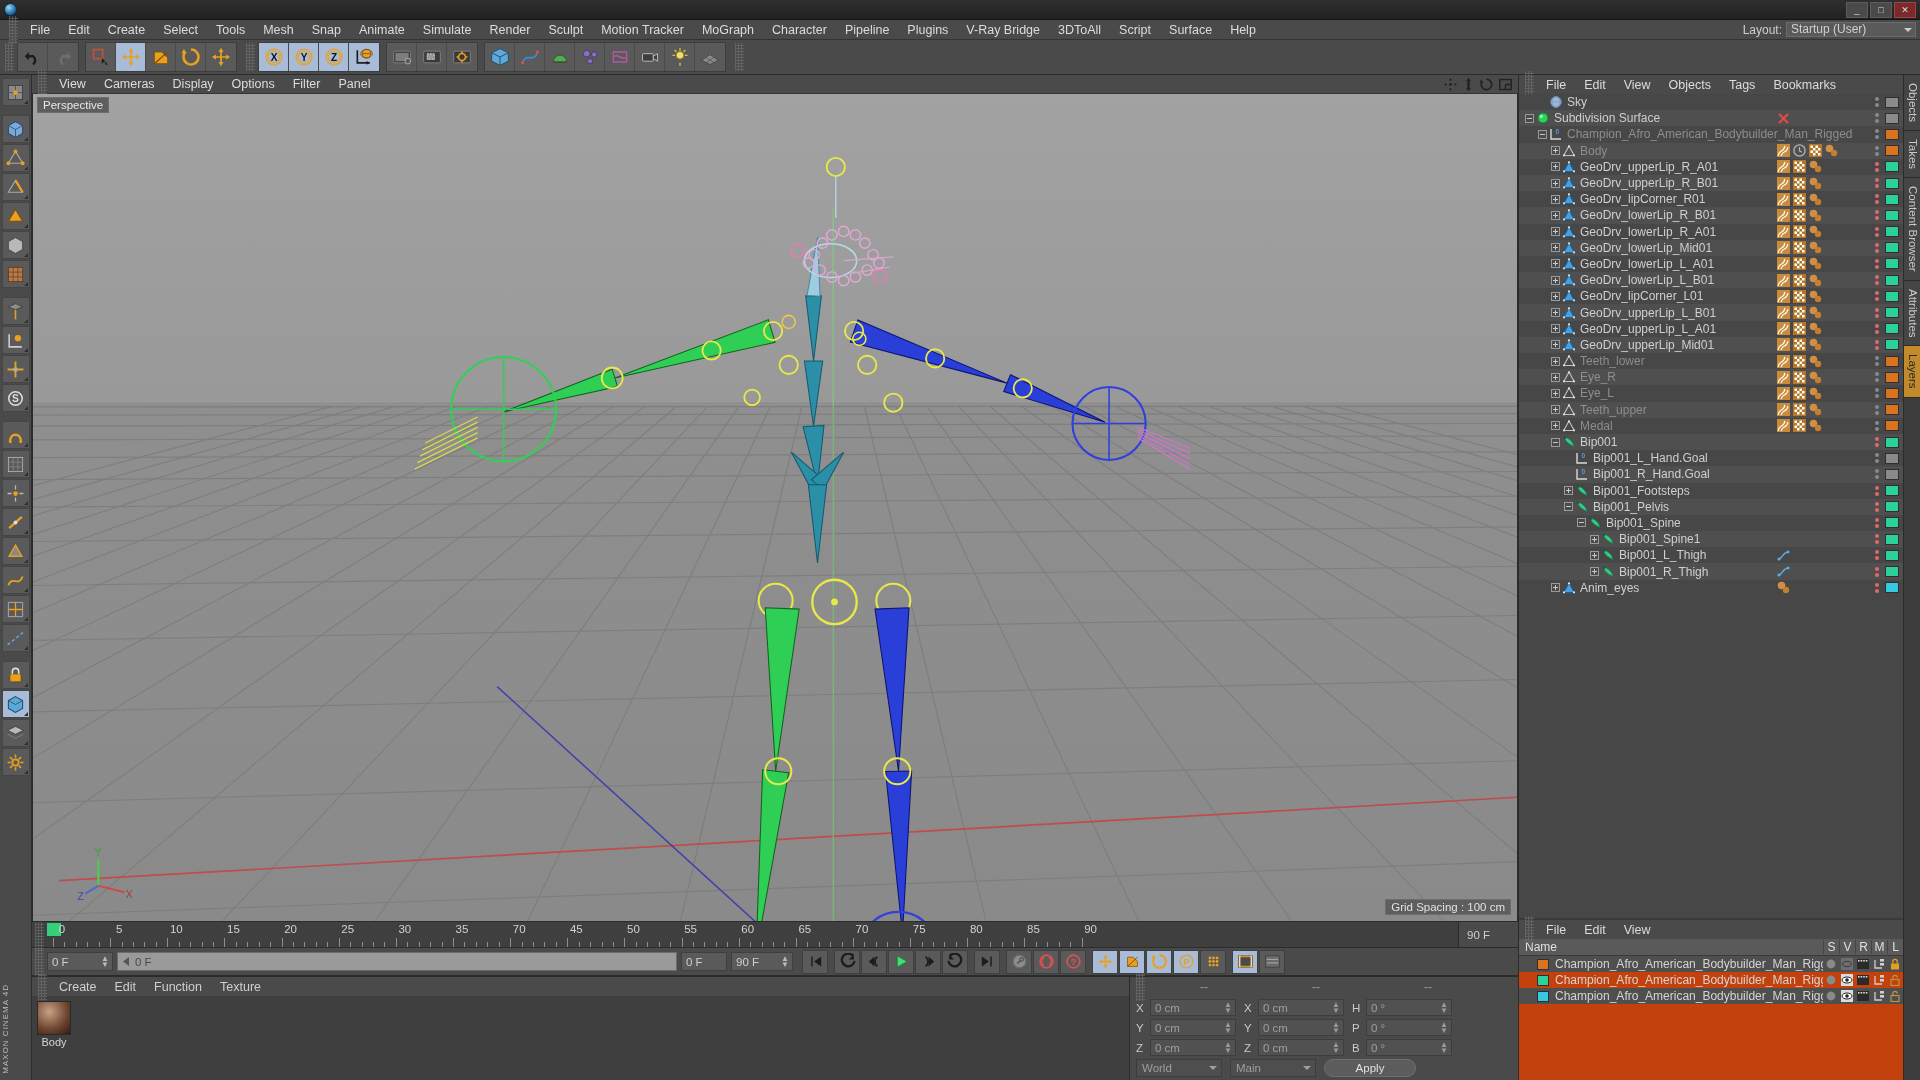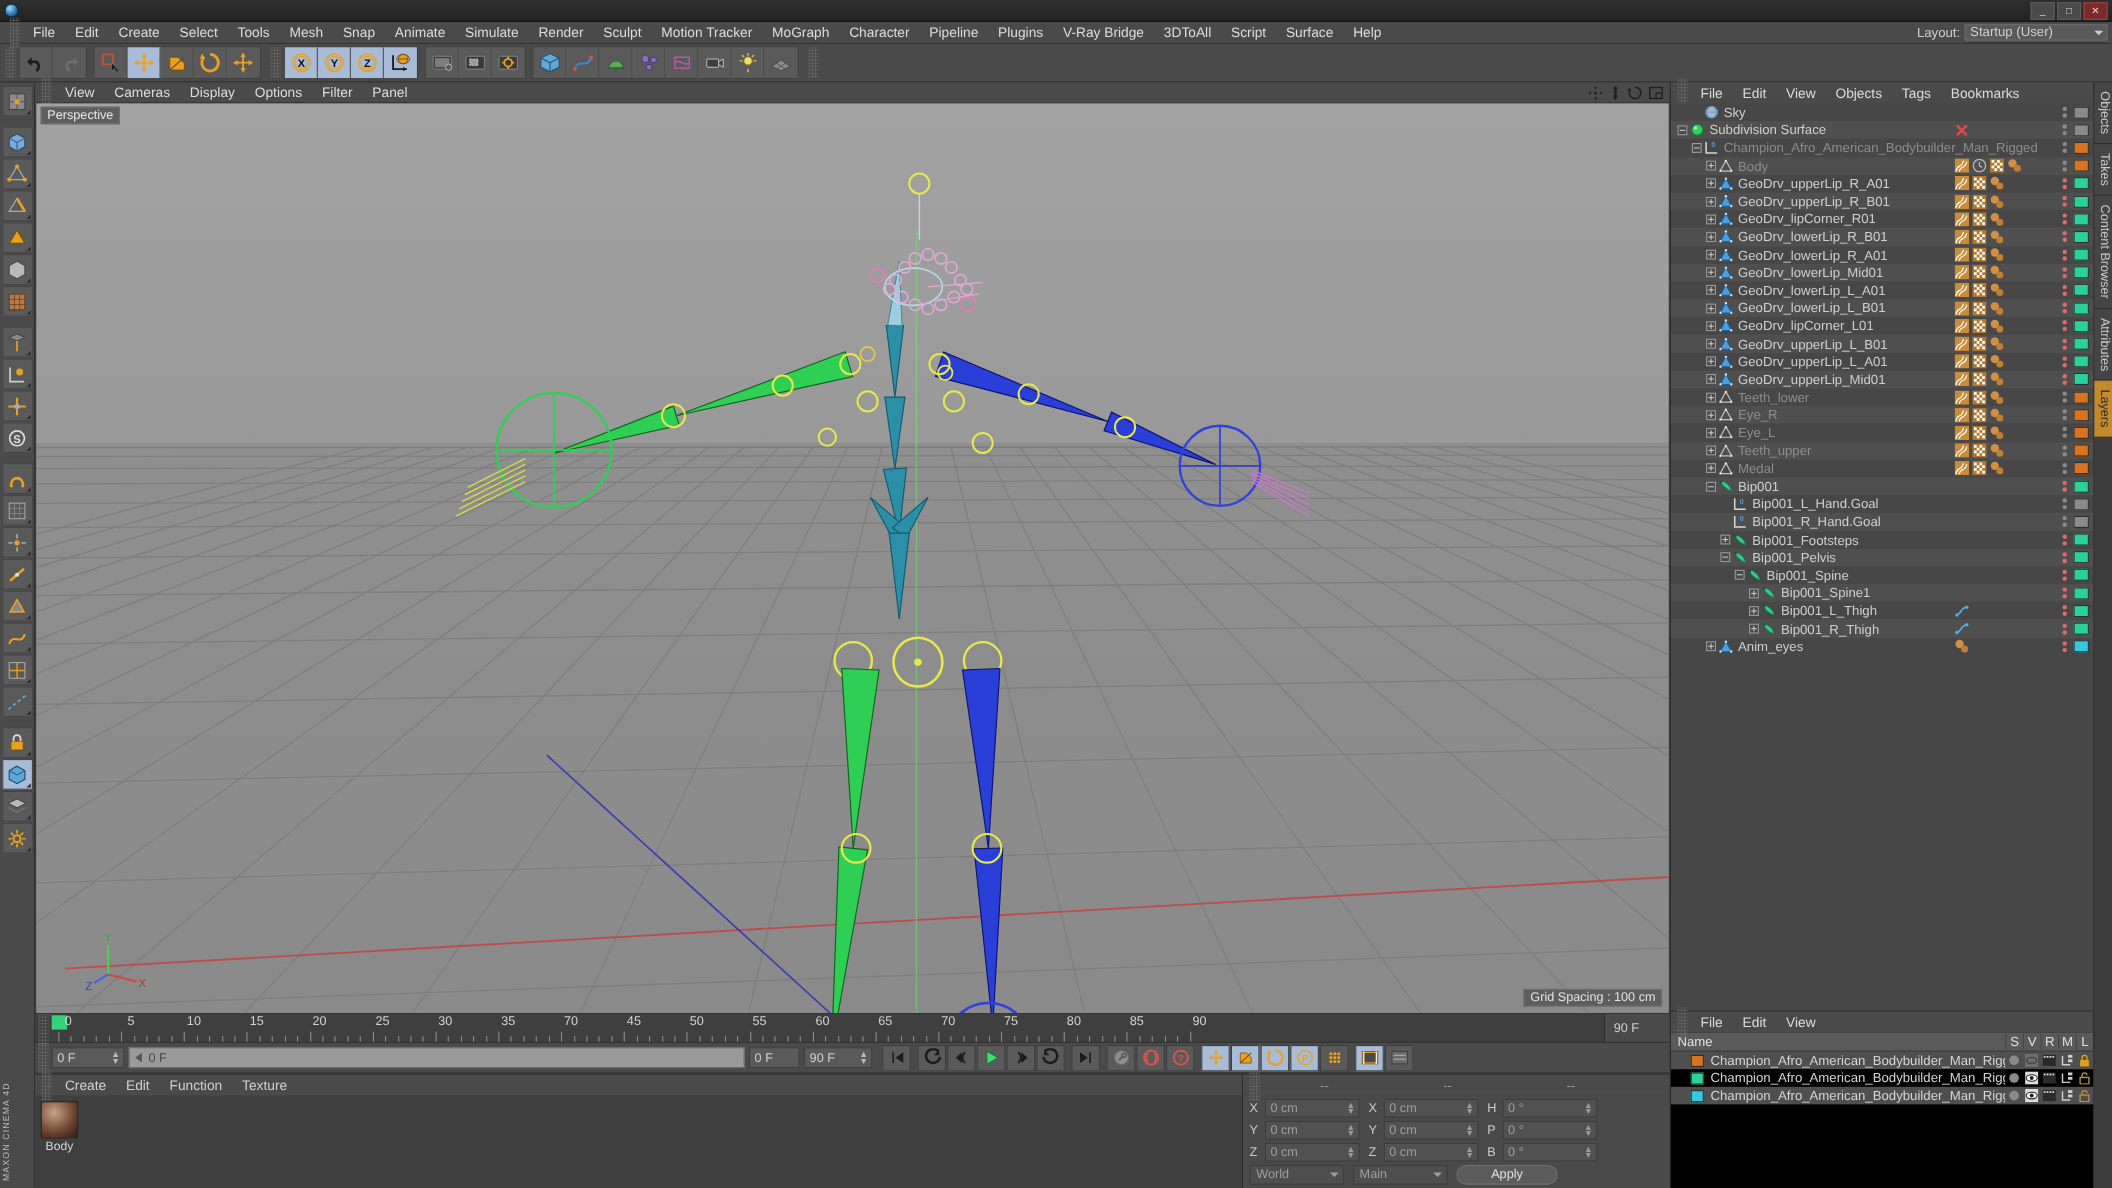--- a/index.html
+++ b/index.html
@@ -152,21 +152,21 @@
   .orow .nm{ white-space:nowrap; overflow:hidden;}
   .orow.dim .nm{ color:#8d8d8d;}
   .orow .cols{ position:absolute; right:0; top:0; height:100%; display:flex; align-items:center;}
   .swatch{ width:14px;height:11px; margin-right:4px; border:1px solid #2f2f2f;}
   .dots{ width:7px; display:flex; flex-direction:column; gap:2px; margin-right:3px;}
   .dots b{ width:4px;height:4px; border-radius:50%; background:#e06a6a; display:block;}
   .dots b.g{ background:#8a8a8a;}
   .tagico{ width:13px;height:13px; margin-right:3px;}
 
   #layerMgr{ flex:1; display:flex; flex-direction:column; border-top:2px solid #3a3a3a;}
-  #layerTable{ flex:1; background:#000000;}
+  #layerTable{ flex:1; background:#c2410c;}
   .lhead{ height:17px; background:#5a5a5a; display:flex; align-items:center;
     font-size:12px; color:#e0e0e0; border-bottom:1px solid #3a3a3a;}
   .lhead .nmcol{ flex:1; padding-left:6px;}
   .lhead .c{ width:16px; text-align:center; border-left:1px solid #454545;}
   .lrow{ height:16px; display:flex; align-items:center; font-size:12px; position:relative;}
   .lrow.alt{ background:#4f4f4f;}
   .lrow .sw{ width:12px;height:11px; margin:0 6px 0 18px; border:1px solid #2f2f2f;}
   .lrow .nmc{ flex:1; color:#d4d4d4; white-space:nowrap; overflow:hidden;}
   .lrow .c{ width:16px; display:flex; align-items:center; justify-content:center;}
 

